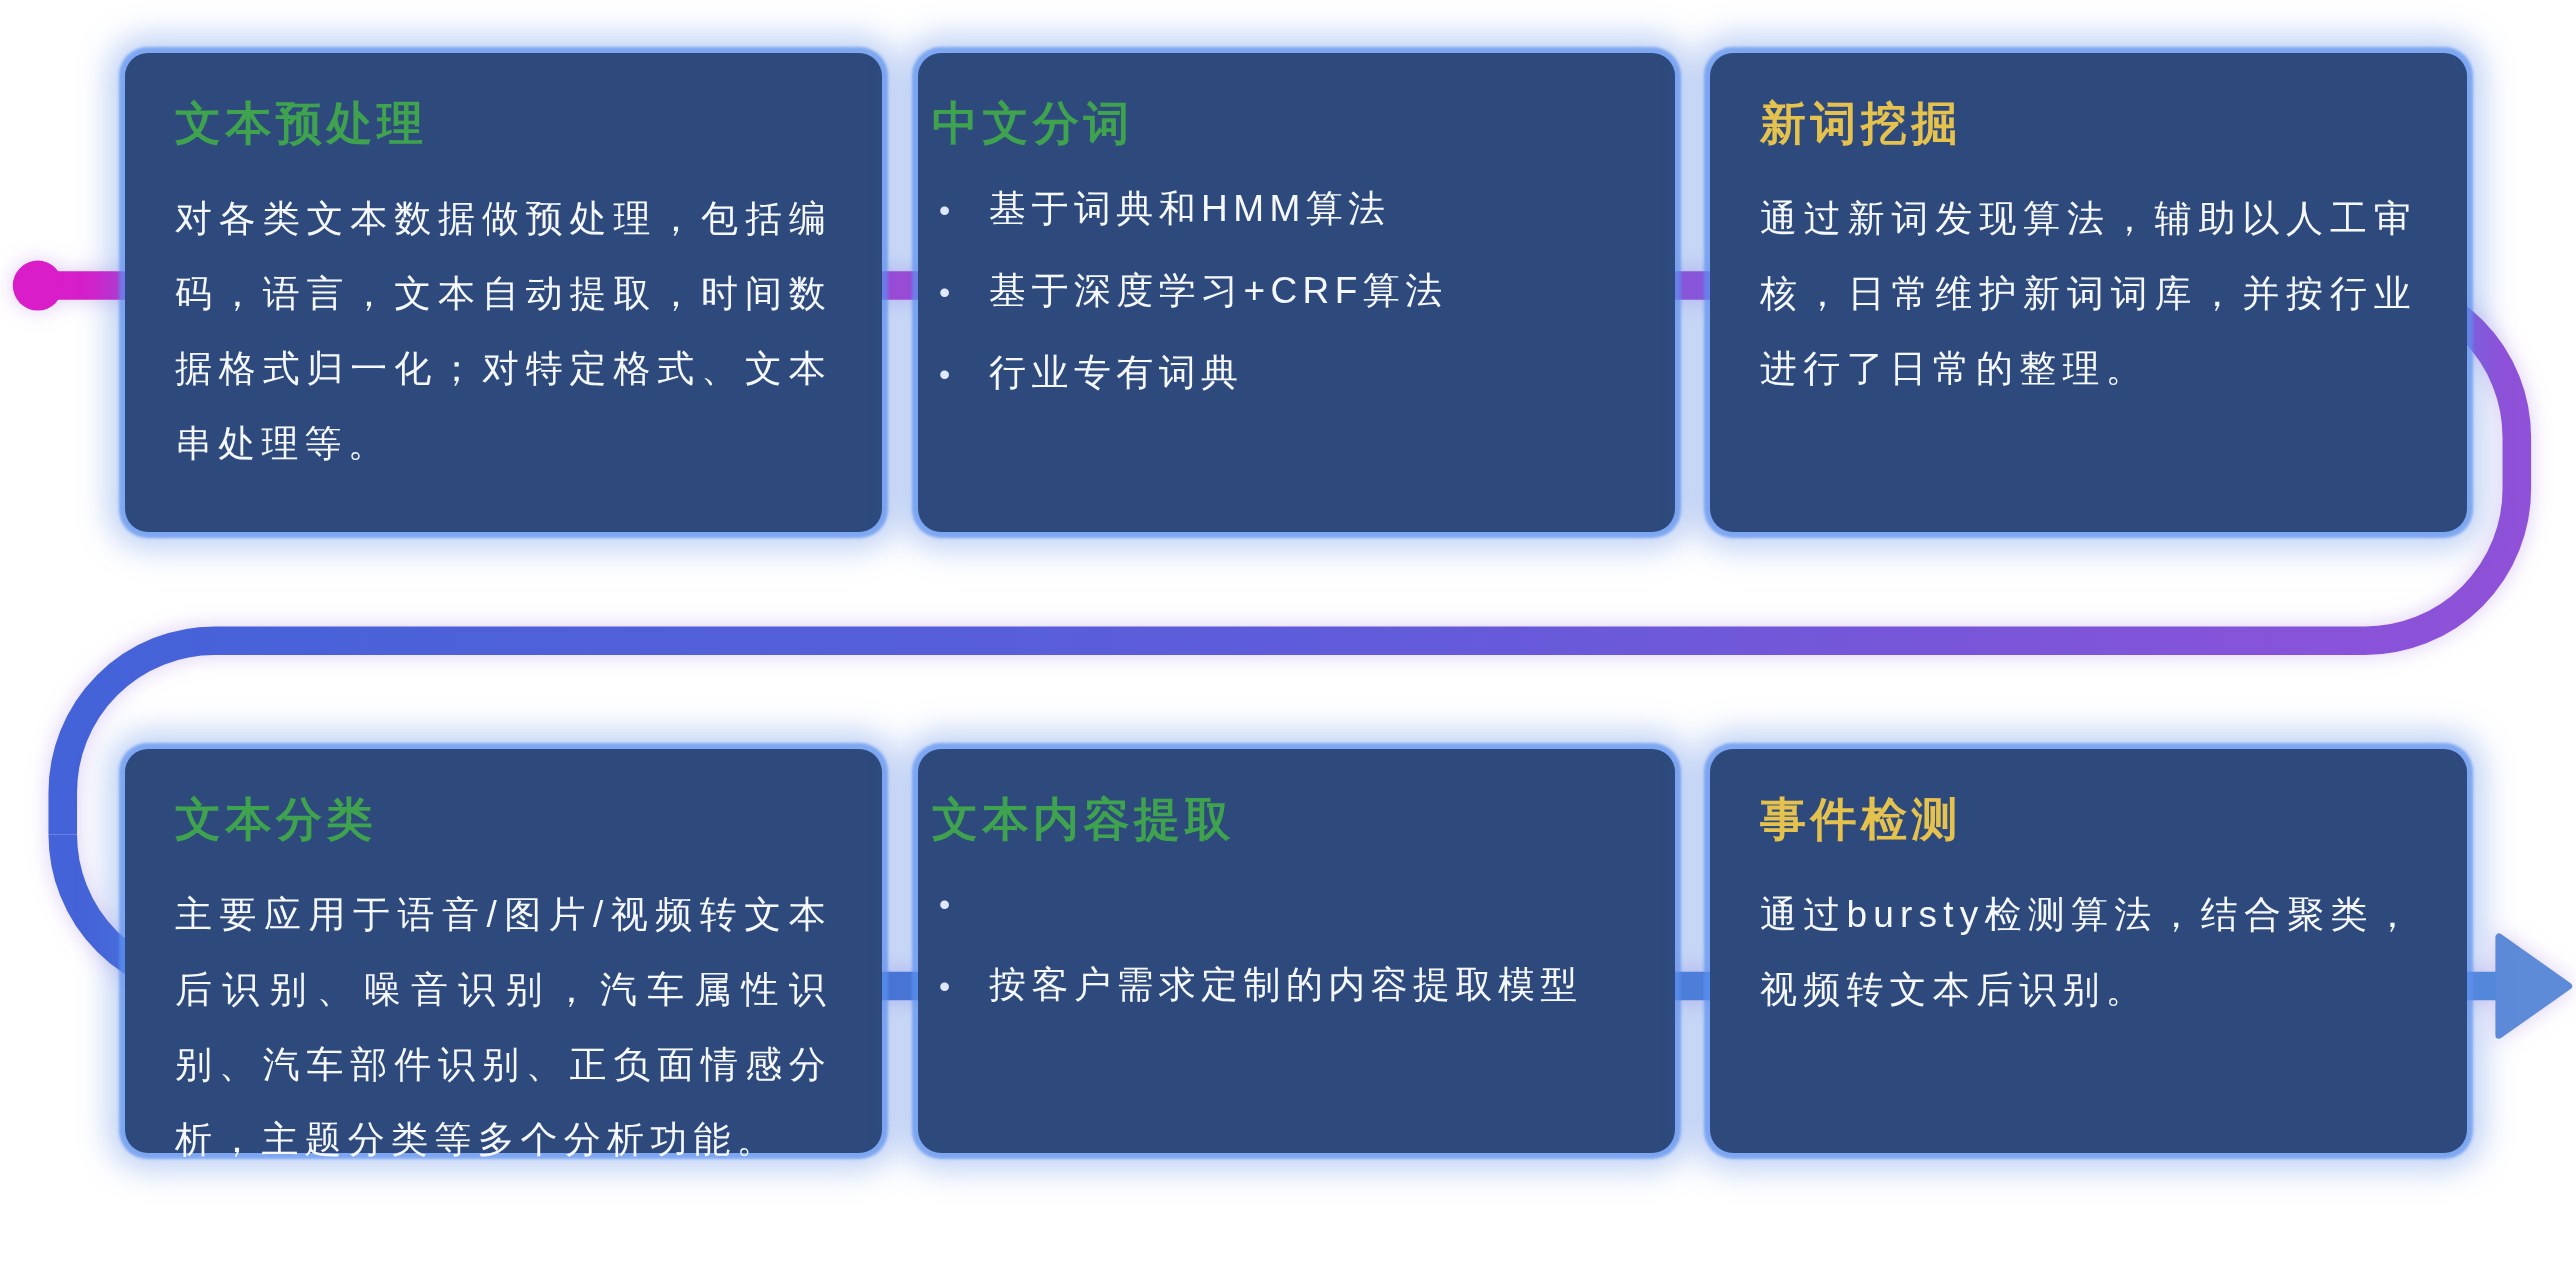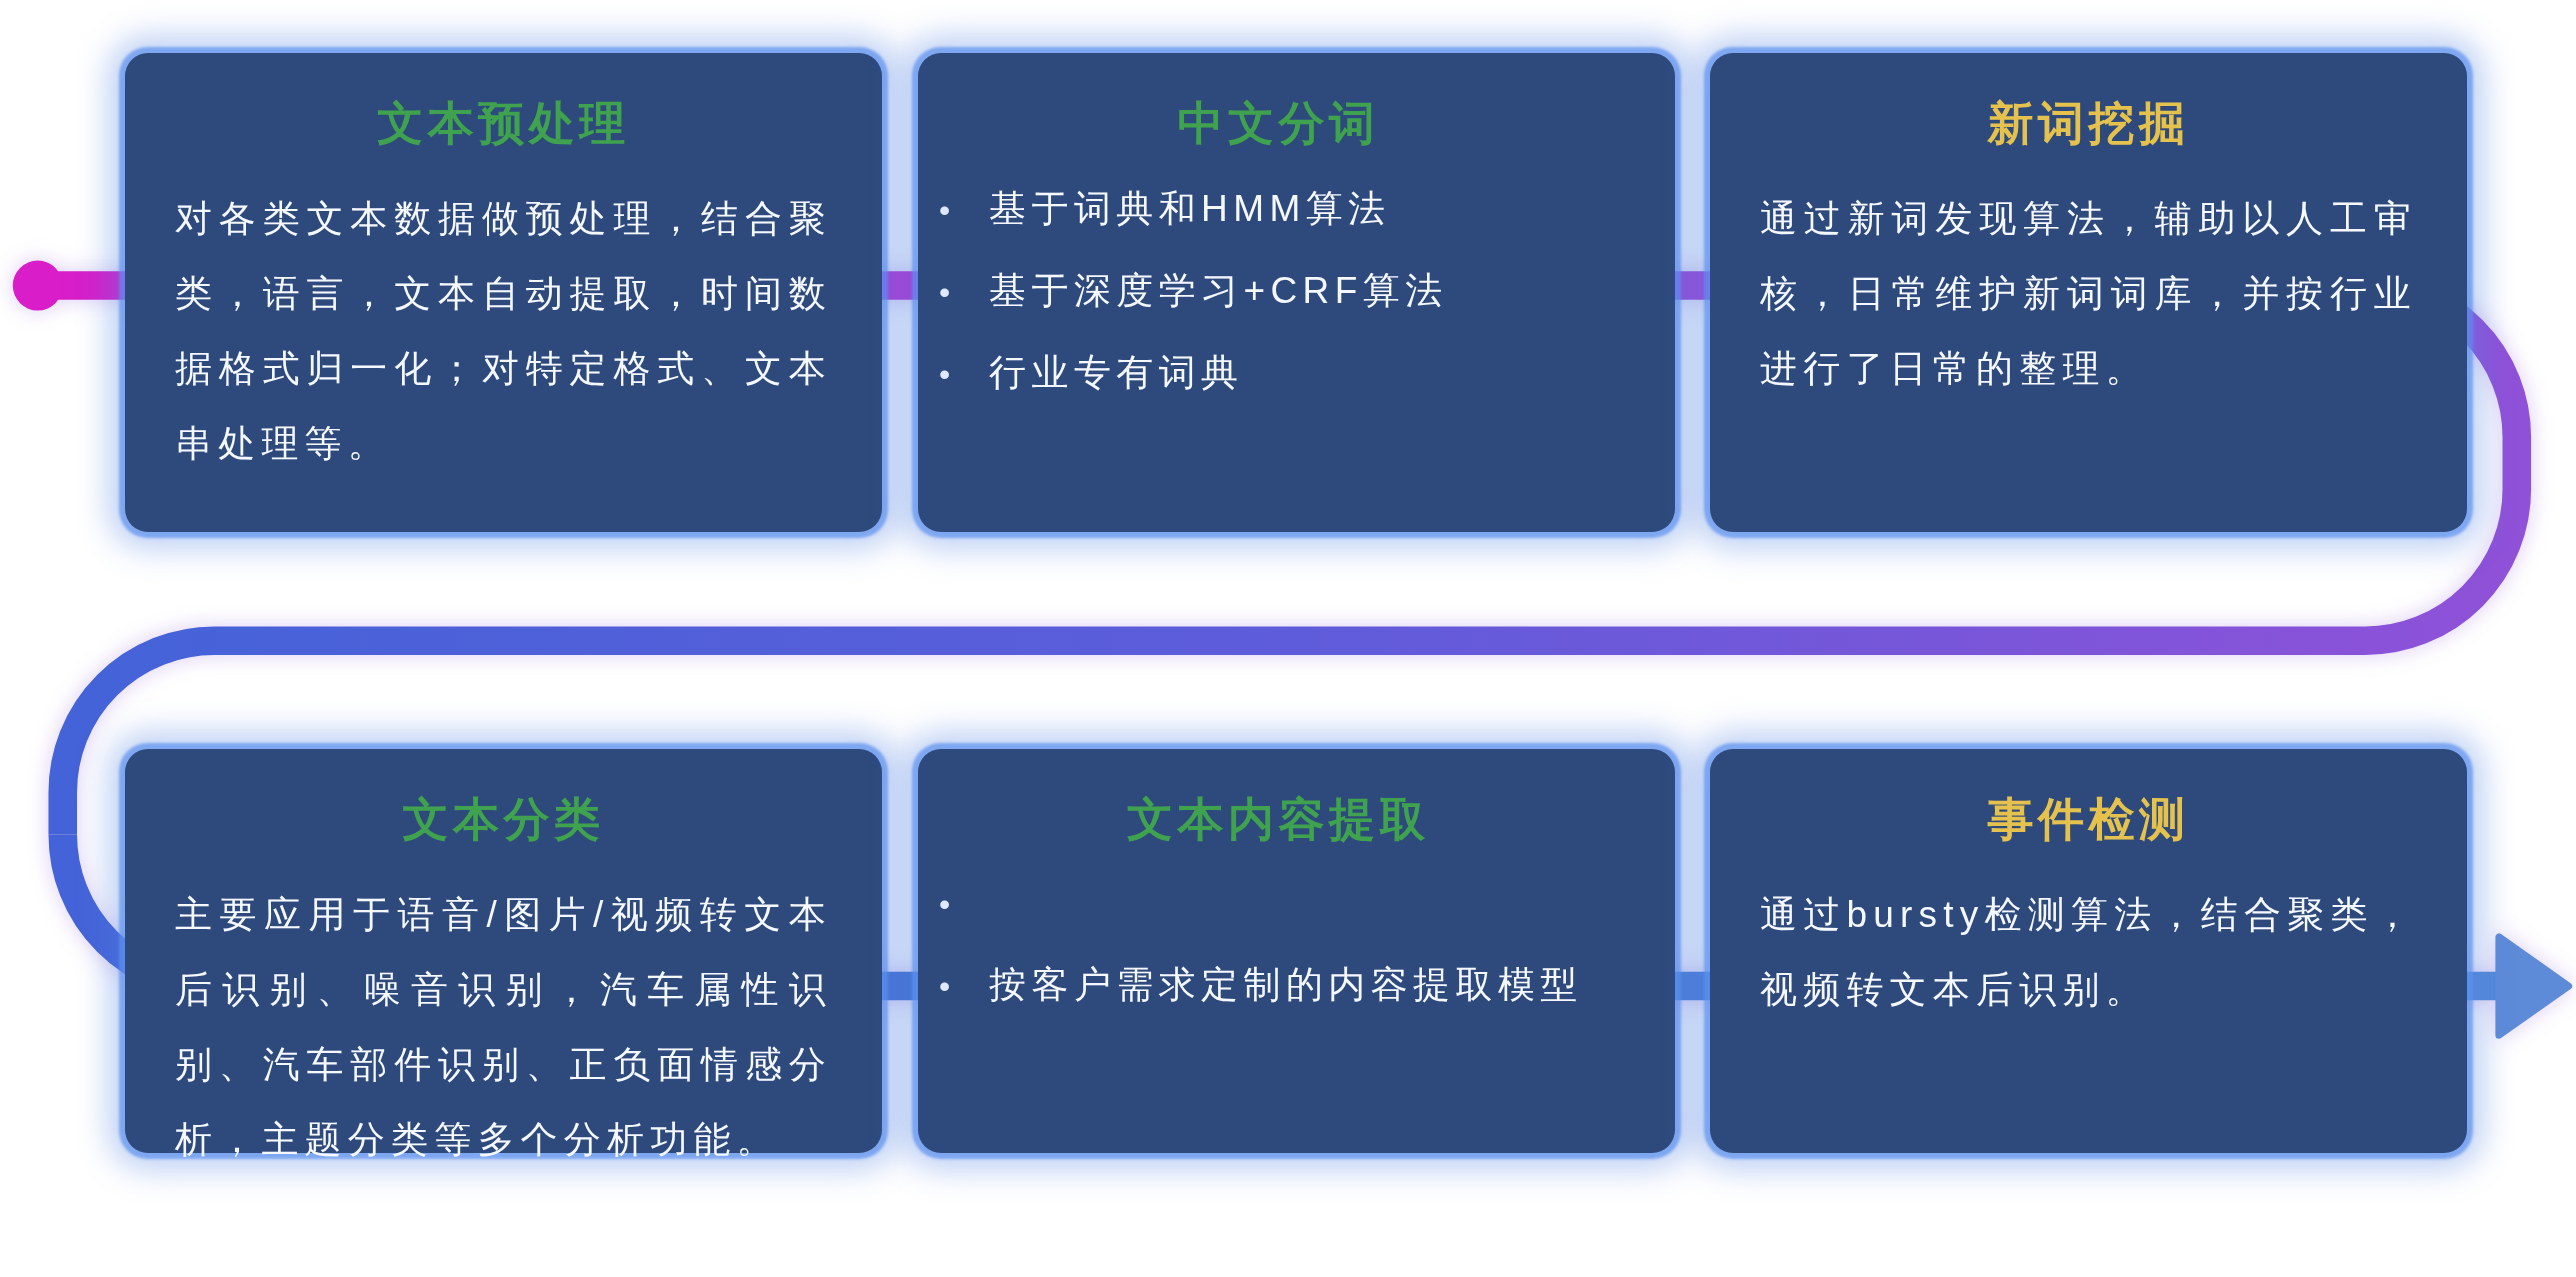--- a/index.html
+++ b/index.html
@@ -46,21 +46,20 @@
   .c1 { left: 125px; }
   .c2 { left: 918px; padding-left: 14px; }
   .c3 { left: 1710px; }
 
   .card-title {
     margin: 0 0 30px 0;
     font-size: 46px;
     font-weight: bold;
     letter-spacing: 4.5px;
     line-height: 1.2;
-    text-align: center;
   }
   .card-title.green  { color: var(--title-green,  #3fa24e); }
   .card-title.yellow { color: var(--title-yellow, #e5c24e); }
 
   .card-body {
     margin: 0;
     color: var(--body-text, #f5f8ff);
     font-size: 37px;
     letter-spacing: 6.2px;
     line-height: 75px;
@@ -115,21 +114,21 @@
     <path d="M 42 320 L 2650 320 A 170 170 0 0 1 2820 490 L 2820 548" fill="none" stroke="url(#gradA)" stroke-width="32"></path>
     <path d="M 2820 548 A 170 170 0 0 1 2650 718 L 240 718 A 170 170 0 0 0 70 888 L 70 935" fill="none" stroke="url(#gradB)" stroke-width="32"></path>
     <path d="M 70 935 A 170 170 0 0 0 240 1105 L 2806 1105" fill="none" stroke="url(#gradC)" stroke-width="32"></path>
 
     <circle cx="42" cy="320" r="28" fill="#d81dc9"></circle>
     <polygon points="2800,1050 2800,1160 2878,1105" fill="#5d8bd8" stroke="#5d8bd8" stroke-width="8" stroke-linejoin="round"></polygon>
   </svg>
 
   <div class="card r1 c1">
     <h2 class="card-title green">文本预处理</h2>
-    <p class="card-body">对各类文本数据做预处理，结合聚类，语言，文本自动提取，时间数据格式归一化；对特定格式、文本串处理等。</p>
+    <p class="card-body">对各类文本数据做预处理，包括编码，语言，文本自动提取，时间数据格式归一化；对特定格式、文本串处理等。</p>
   </div>
 
   <div class="card r1 c2">
     <h2 class="card-title green">中文分词</h2>
     <ul class="bullets">
       <li>
         <span class="dot">•</span>
         <span>基于词典和HMM算法</span>
       </li>
       <li>

